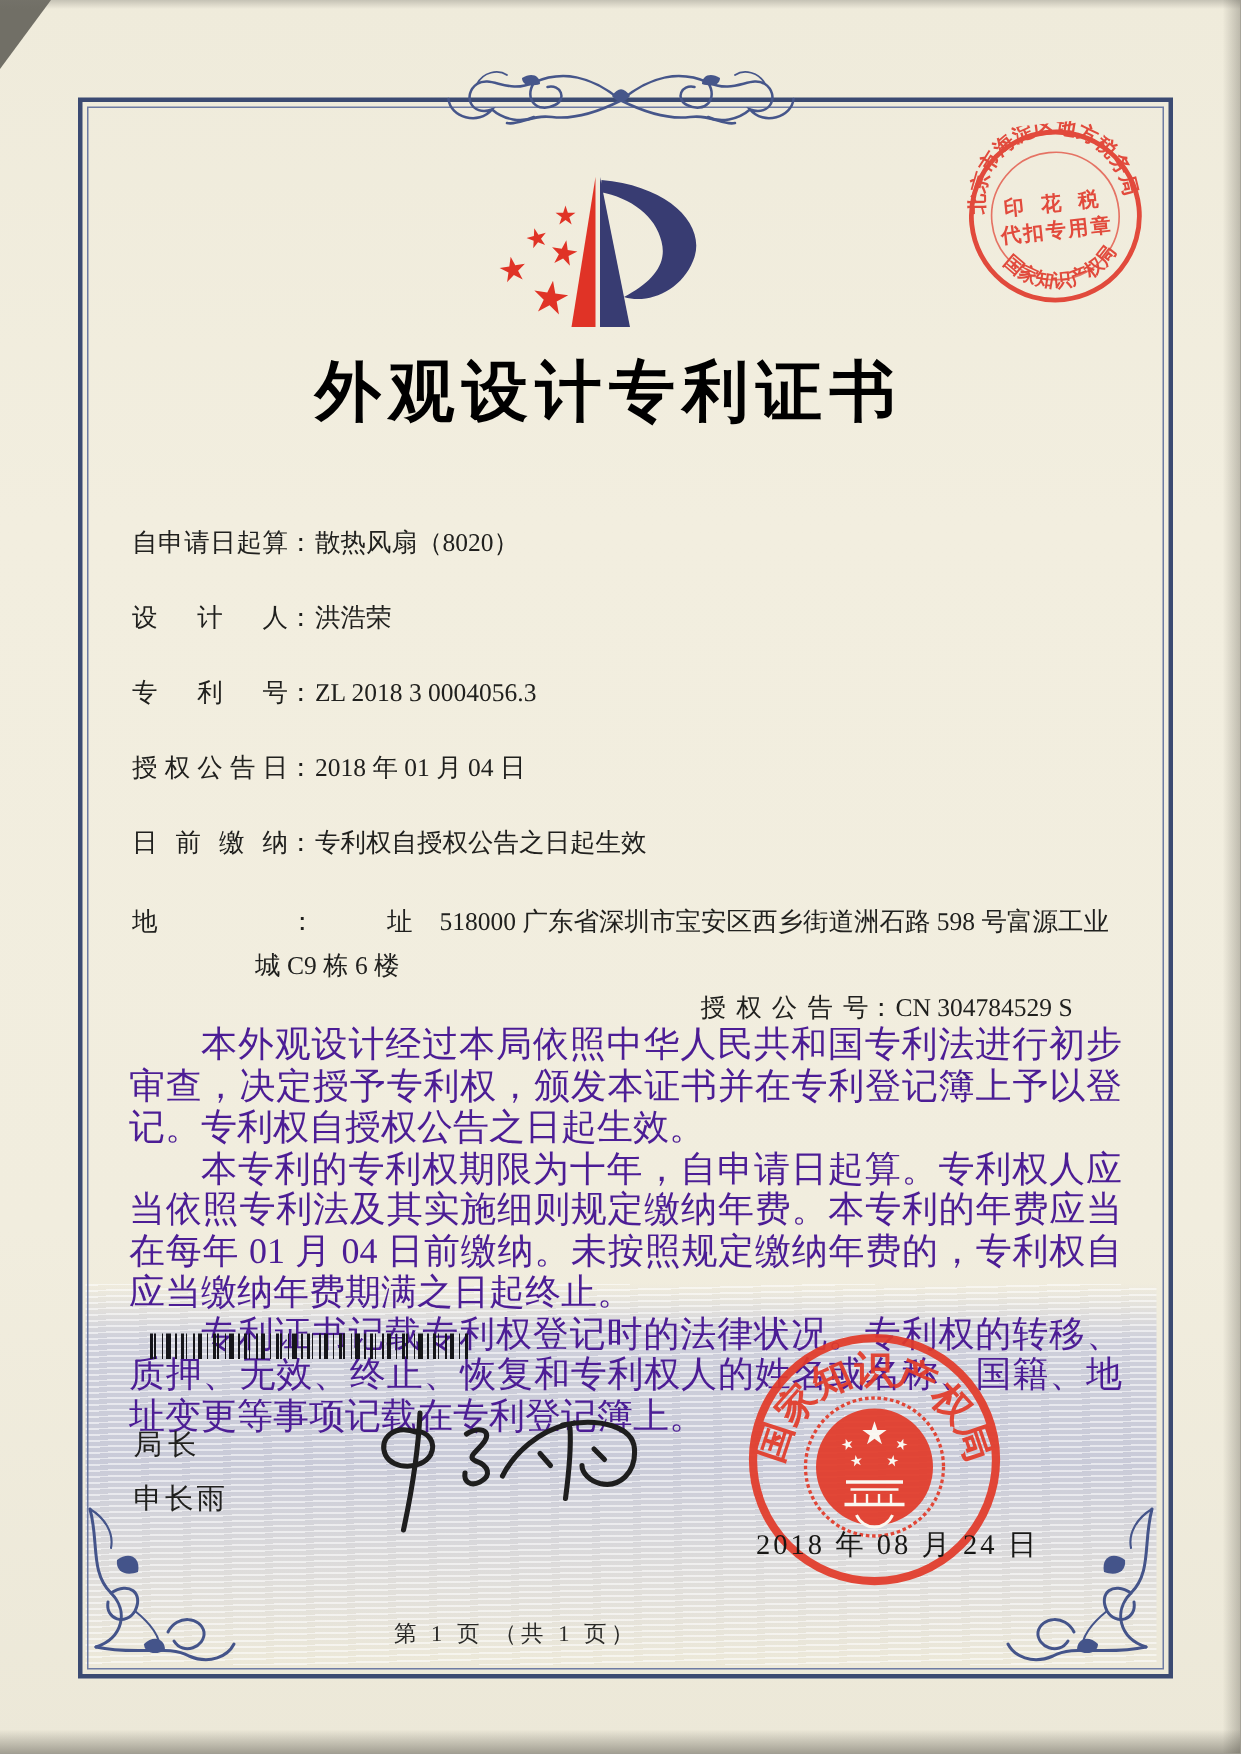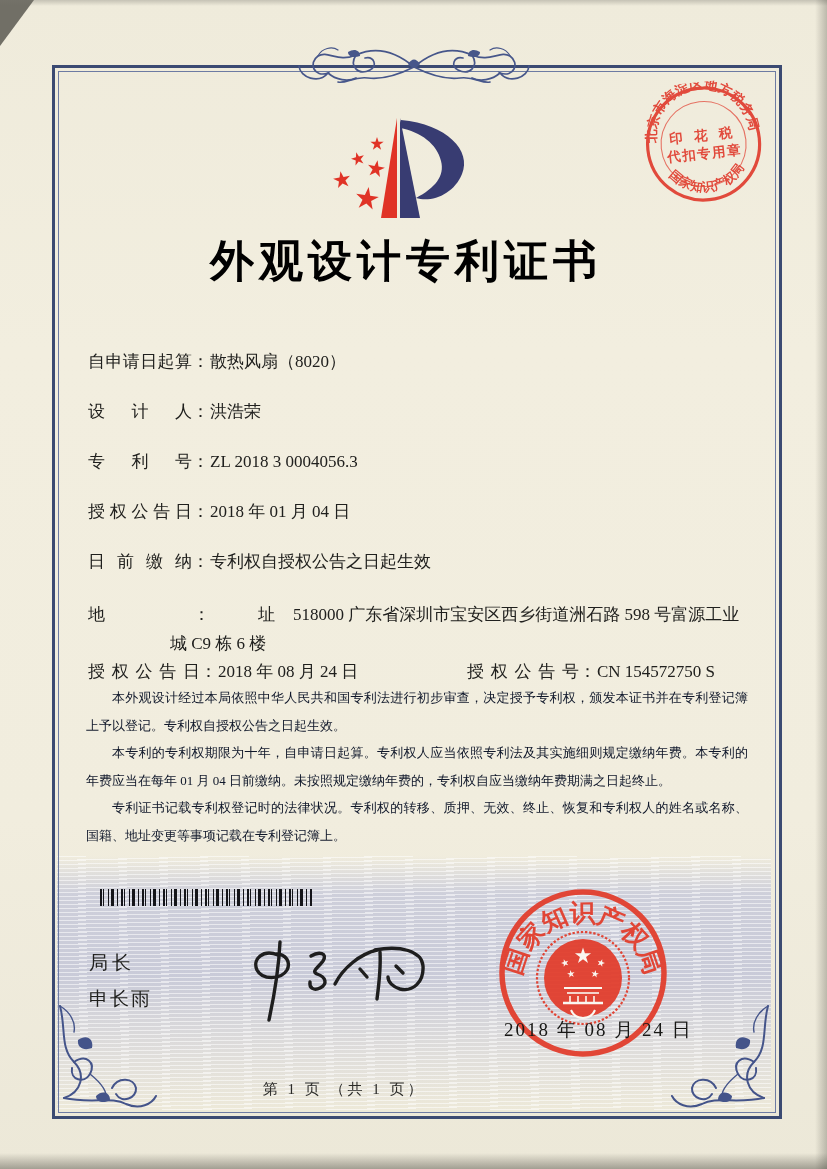--- a/index.html
+++ b/index.html
@@ -37,22 +37,22 @@
   .flabel{display:inline-block;width:104px;text-align:justify;text-align-last:justify;
           text-justify:inter-character;vertical-align:top;}
   .flabel-wide{display:inline-block;width:187px;text-indent:0;text-align:justify;
                text-align-last:justify;text-justify:inter-character;vertical-align:top;}
   .fcolon{display:inline-block;width:18px;}
   .addr{padding-left:82px;text-indent:-82px;line-height:29px;white-space:normal;height:60px;}
   .grantrow{position:relative;height:28px;line-height:24px;white-space:nowrap;}
   .grant-no{position:absolute;left:379px;top:0;}
   .glabel{display:inline-block;width:112px;text-align:justify;text-align-last:justify;
           text-justify:inter-character;vertical-align:top;}
-  .paras{position:absolute;left:86px;top:684px;width:662px;font-size:13px;line-height:27.5px;
-         color:#0f172a;z-index:4;text-align:justify;}
+  .paras{position:absolute;left:86px;top:684px;width:662px;font-size:24px;line-height:27.5px;
+         color:#4c1d95;z-index:4;text-align:justify;}
   .paras p{margin:0;text-indent:2em;}
   
   .barcode{position:absolute;left:100px;top:889px;width:212px;height:17px;z-index:4;
     background:
       repeating-linear-gradient(90deg,#15151a 0 2px,transparent 2px 3px,#15151a 3px 4px,
         transparent 4px 8px,#15151a 8px 9px,transparent 9px 11px,#15151a 11px 14px,
         transparent 14px 17px,#15151a 17px 18px,transparent 18px 21px);}
   
   .signer-title{position:absolute;left:89px;top:950px;font-size:19px;letter-spacing:4px;z-index:4;}
   .signer-name{position:absolute;left:89px;top:986px;font-size:19px;letter-spacing:2px;z-index:4;}
@@ -175,25 +175,22 @@
     <div class="frow">
       <span class="flabel">授权公告日</span><span class="fcolon">：</span><span>2018 年 01 月 04 日</span>
     </div>
     <div class="frow">
       <span class="flabel">日前缴纳</span><span class="fcolon">：</span><span>专利权自授权公告之日起生效</span>
     </div>
     <div class="addr">
       <span class="flabel-wide">地址</span><span class="fcolon">：</span><span>518000 广东省深圳市宝安区西乡街道洲石路 598 号富源工业城 C9 栋 6 楼</span>
     </div>
     <div class="grantrow">
-      <span>
-        <span class="glabel">授权公告日</span><span class="fcolon">：</span><span>2018 年 08 月 24 日</span>
-      </span>
       <span class="grant-no">
-        <span class="glabel">授权公告号</span><span class="fcolon">：</span><span>CN 154572750 S</span>
+        <span class="glabel">授权公告号</span><span class="fcolon">：</span><span>CN 304784529 S</span>
       </span>
     </div>
   </div>
 
   <div class="paras">
     <p>本外观设计经过本局依照中华人民共和国专利法进行初步审查，决定授予专利权，颁发本证书并在专利登记簿上予以登记。专利权自授权公告之日起生效。</p>
     <p>本专利的专利权期限为十年，自申请日起算。专利权人应当依照专利法及其实施细则规定缴纳年费。本专利的年费应当在每年 01 月 04 日前缴纳。未按照规定缴纳年费的，专利权自应当缴纳年费期满之日起终止。</p>
     <p>专利证书记载专利权登记时的法律状况。专利权的转移、质押、无效、终止、恢复和专利权人的姓名或名称、国籍、地址变更等事项记载在专利登记簿上。</p>
   </div>
 

